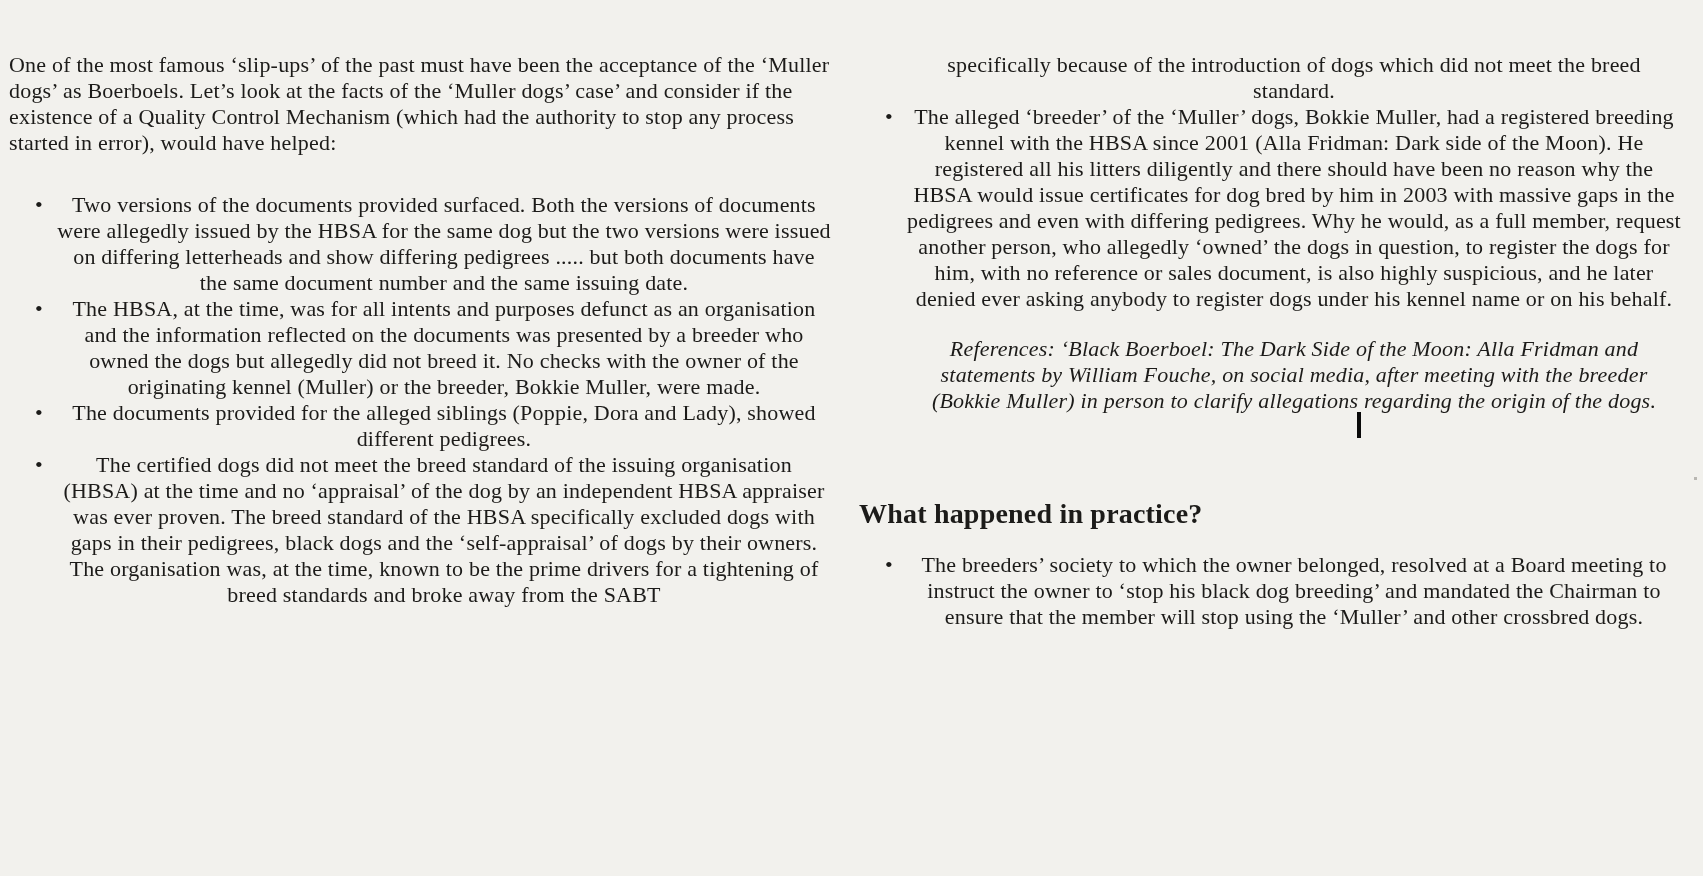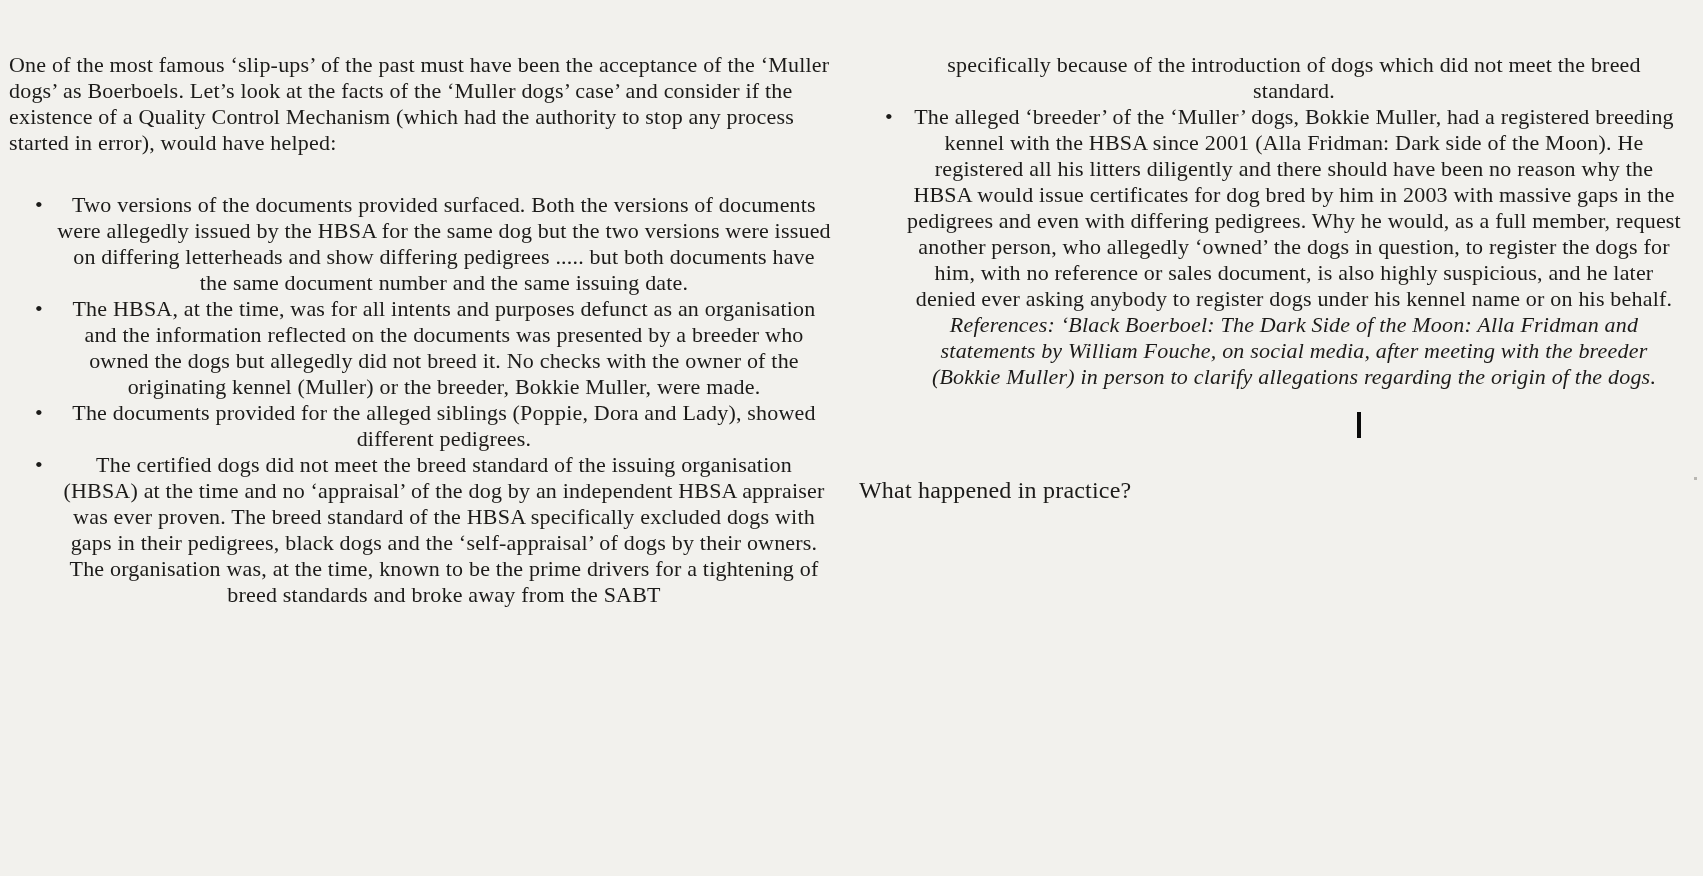--- a/index.html
+++ b/index.html
@@ -50,25 +50,27 @@
     content: "\2022";
     position: absolute;
     left: 26px;
     top: 0;
   }
   ul.blist li.continuation::before {
     display: none;
   }
   .reference {
     font-style: italic;
+    margin-top: 24px;
   }
   .section-heading {
-    font-size: 24px;
+    font-size: 28px;
     line-height: 28px;
     margin: 86px 0 24px 0;
+    font-weight: bold;
   }
   .scrollbar-thumb {
     position: absolute;
     right: 0;
     top: 412px;
     width: 4px;
     height: 26px;
     background: var(--scrollbar, #0a0a0a);
   }
   .edge-speck {
@@ -100,19 +102,22 @@
       <ul class="blist">
         <li class="continuation">specifically because of the introduction of dogs which did not meet the breed standard.</li>
         <li>
           <span>The alleged ‘breeder’ of the ‘Muller’ dogs, Bokkie Muller, had a registered breeding kennel with the HBSA since 2001 (Alla Fridman: Dark side of the Moon). He registered all his litters diligently and there should have been no reason why the HBSA would issue certificates for dog bred by him in 2003 with massive gaps in the pedigrees and even with differing pedigrees. Why he would, as a full member, request another person, who allegedly ‘owned’ the dogs in question, to register the dogs for him, with no reference or sales document, is also highly suspicious, and he later denied ever asking anybody to register dogs under his kennel name or on his behalf.</span>
           <div class="reference">References: ‘Black Boerboel: The Dark Side of the Moon: Alla Fridman and statements by William Fouche, on social media, after meeting with the breeder (Bokkie Muller) in person to clarify allegations regarding the origin of the dogs.</div>
         </li>
       </ul>
 
       <div class="section-heading">What happened in practice?</div>
 
+      <ul class="blist">
+        <li>The breeders’ society to which the owner belonged, resolved at a Board meeting to instruct the owner to ‘stop his black dog breeding’ and mandated the Chairman to ensure that the member will stop using the ‘Muller’ and other crossbred dogs.</li>
+      </ul>
     </div>
 
   </div>
 
   <div class="scrollbar-thumb"></div>
   <div class="edge-speck"></div>
 </div>
 
 </body></html>

